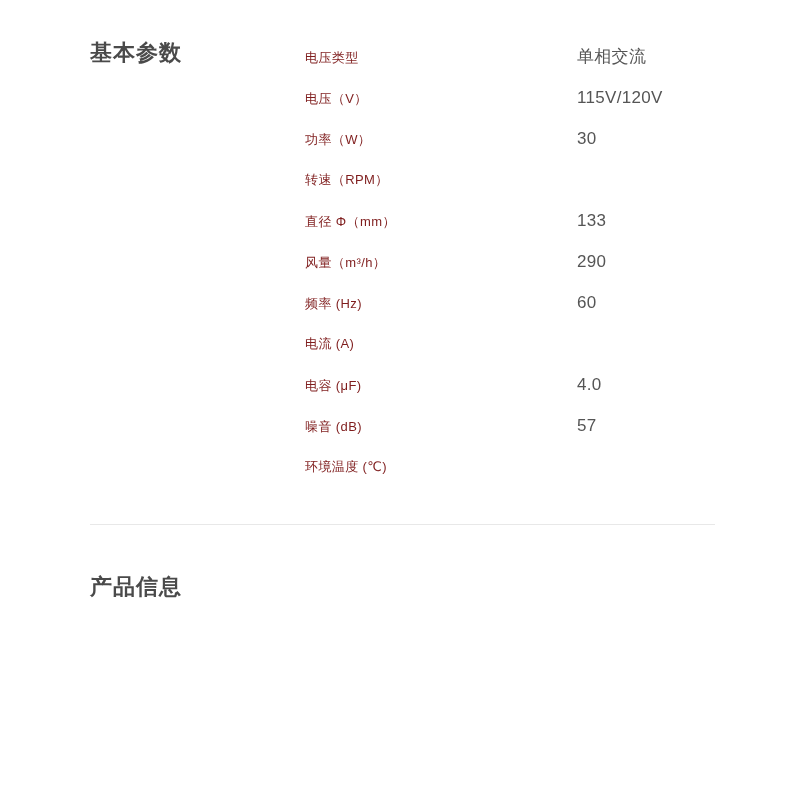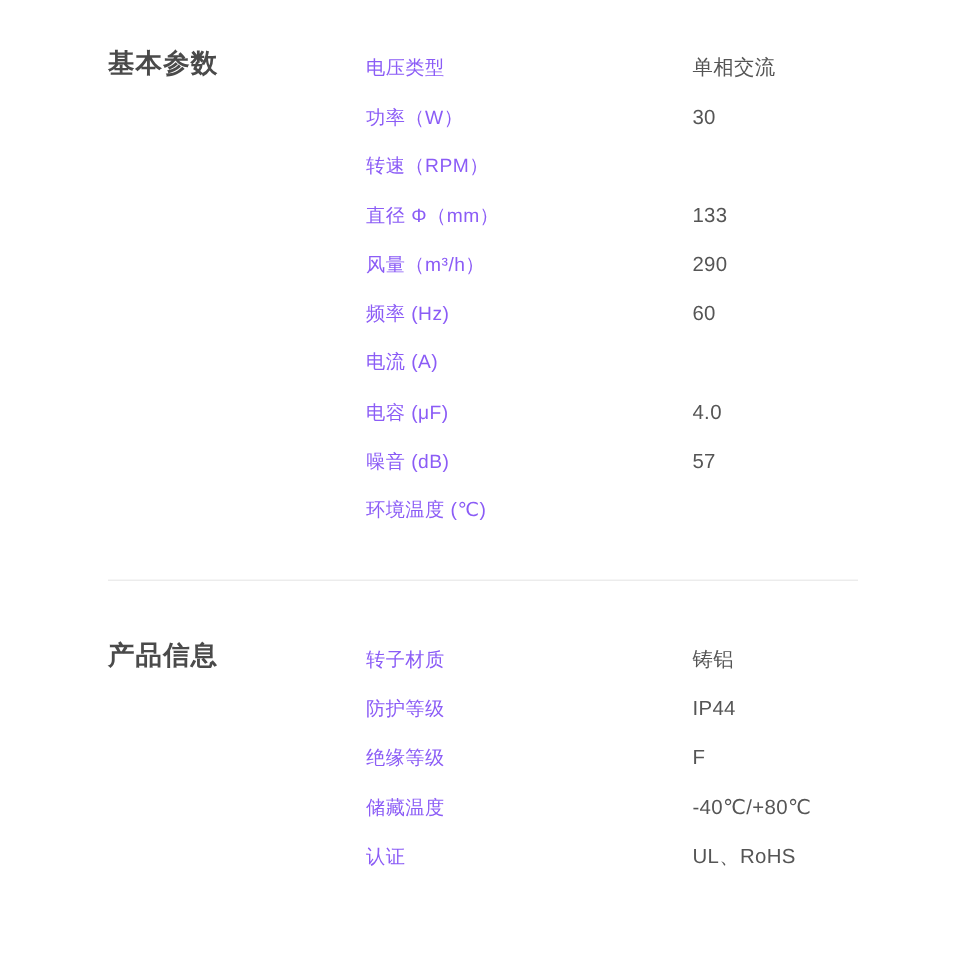--- a/index.html
+++ b/index.html
@@ -45,22 +45,22 @@
     flex-direction: column;
   }
   .spec-row {
     display: flex;
     align-items: baseline;
     height: 41px;
   }
   .spec-label {
     width: 272px;
     flex: 0 0 272px;
-    font-size: 16px;
-    color: #8b5cf6;
+    font-size: 13px;
+    color: #7f1d1d;
     line-height: 41px;
     letter-spacing: 0.4px;
   }
   .spec-value {
     flex: 1 1 auto;
     font-size: 17px;
     color: #555555;
     line-height: 41px;
     letter-spacing: 0.3px;
   }
@@ -81,20 +81,24 @@
   <div class="gap-top-basic"></div>
 
   <div class="section">
     <div class="section-inner">
       <div class="section-title">基本参数</div>
       <div class="spec-table">
 
         <div class="spec-row">
           <div class="spec-label">电压类型</div>
           <div class="spec-value">单相交流</div>
+        </div>
+        <div class="spec-row">
+          <div class="spec-label">电压（V）</div>
+          <div class="spec-value">115V/120V</div>
         </div>
         <div class="spec-row">
           <div class="spec-label">功率（W）</div>
           <div class="spec-value">30</div>
         </div>
         <div class="spec-row">
           <div class="spec-label">转速（RPM）</div>
         </div>
         <div class="spec-row">
           <div class="spec-label">直径 Φ（mm）</div>
@@ -127,40 +131,16 @@
     </div>
   </div>
 
   <div class="gap-before-divider"></div>
   <div class="divider"></div>
   <div class="gap-after-divider"></div>
 
   <div class="section">
     <div class="section-inner">
       <div class="section-title">产品信息</div>
-      <div class="spec-table">
-
-        <div class="spec-row">
-          <div class="spec-label">转子材质</div>
-          <div class="spec-value">铸铝</div>
-        </div>
-        <div class="spec-row">
-          <div class="spec-label">防护等级</div>
-          <div class="spec-value">IP44</div>
-        </div>
-        <div class="spec-row">
-          <div class="spec-label">绝缘等级</div>
-          <div class="spec-value">F</div>
-        </div>
-        <div class="spec-row">
-          <div class="spec-label">储藏温度</div>
-          <div class="spec-value">-40℃/+80℃</div>
-        </div>
-        <div class="spec-row">
-          <div class="spec-label">认证</div>
-          <div class="spec-value">UL、RoHS</div>
-        </div>
-
-      </div>
     </div>
   </div>
 
 </div>
 
 </body></html>

